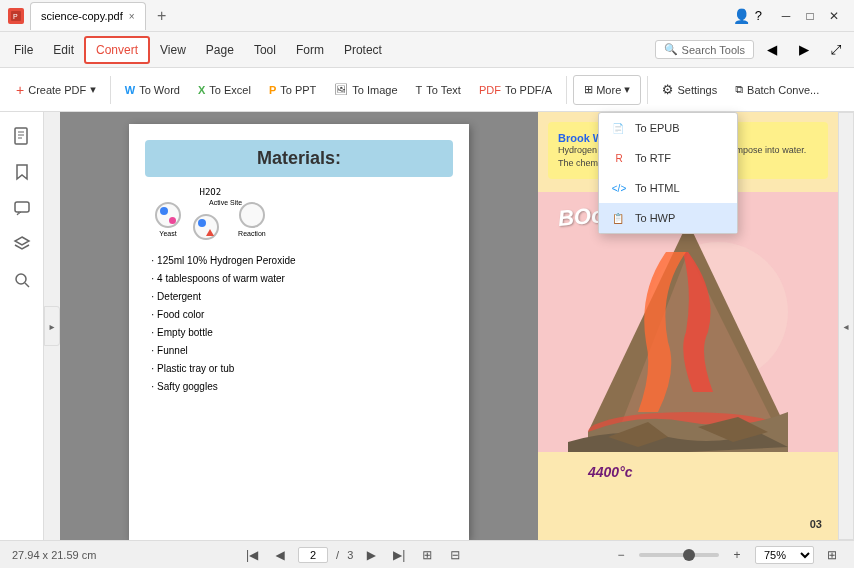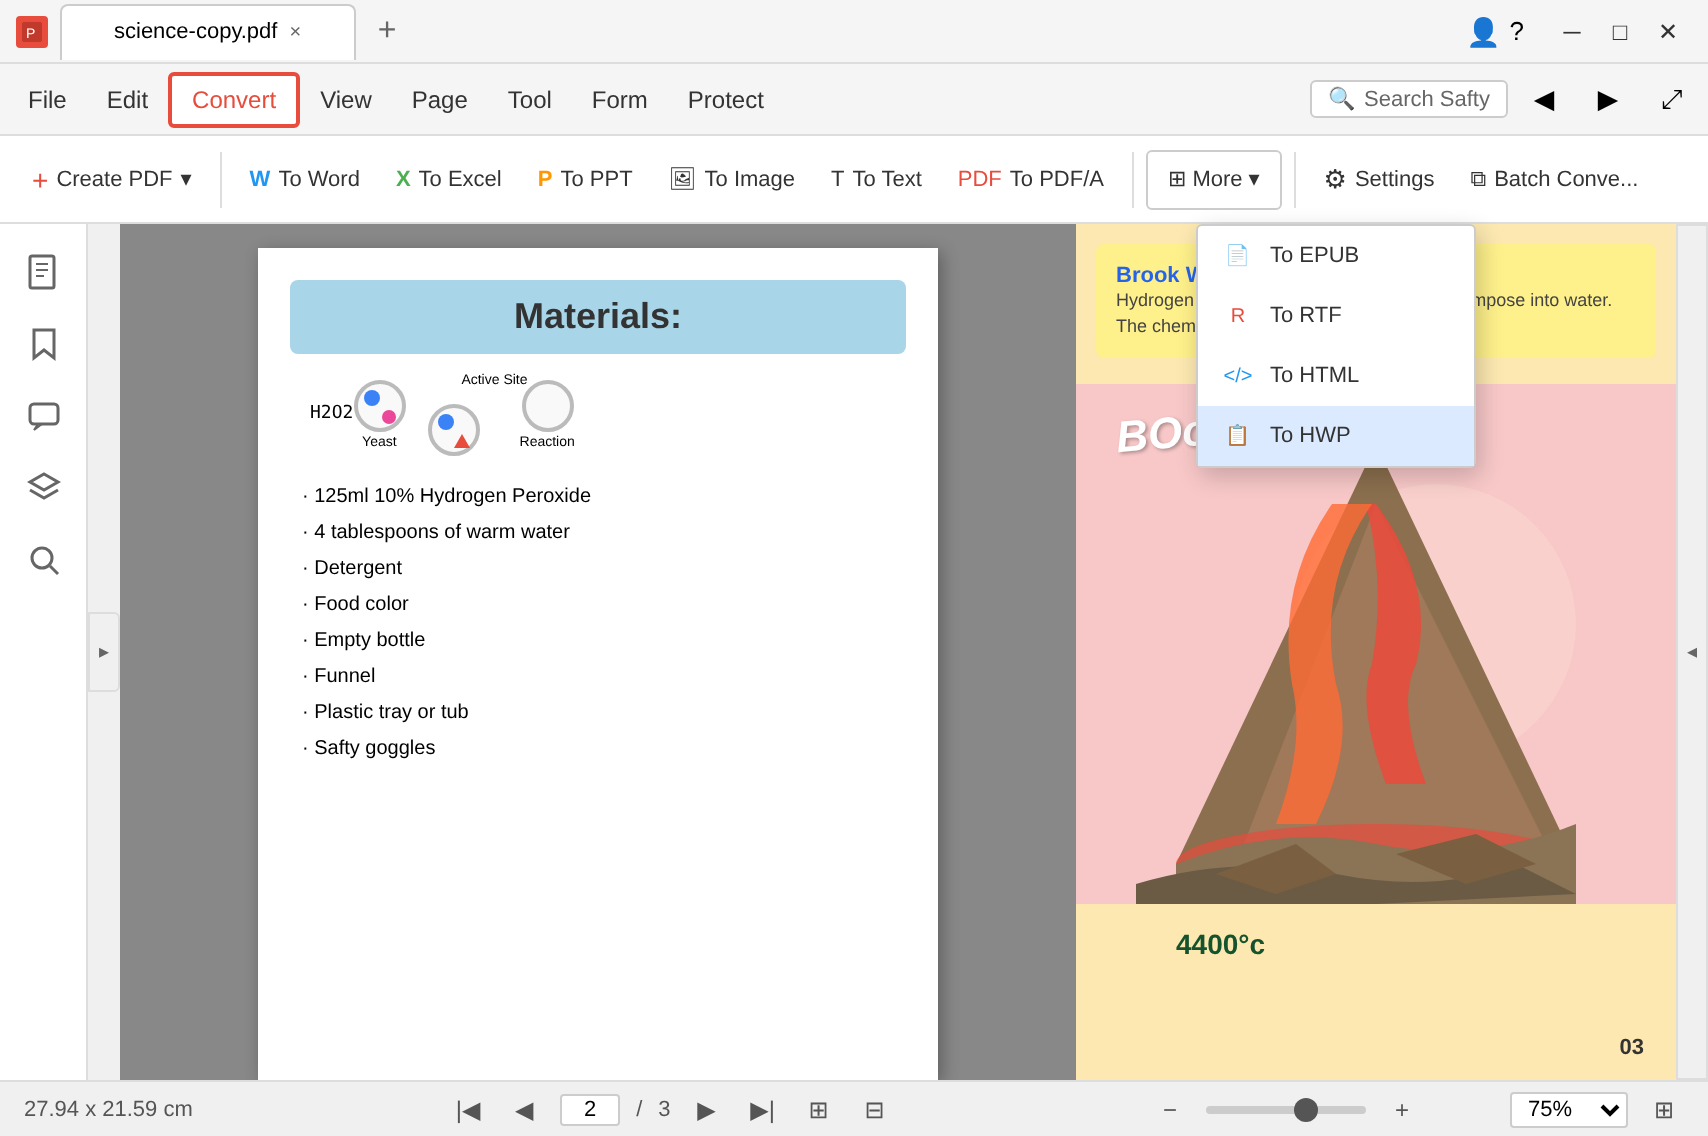--- a/index.html
+++ b/index.html
@@ -12,21 +12,21 @@
       display: flex;
       align-items: center;
       padding: 0 8px;
       border-bottom: 1px solid #ddd;
     }
     .title-bar-left { display: flex; align-items: center; gap: 6px; }
     .app-icon { width: 16px; height: 16px; background: #e74c3c; border-radius: 2px; display: flex; align-items: center; justify-content: center; }
     .tab-item {
       display: flex; align-items: center; gap: 6px;
       background: white; border: 1px solid #ccc; border-bottom: none;
-      padding: 4px 26px; border-radius: 4px 4px 0 0; font-size: 11px; height: 28px;
+      padding: 4px 10px; border-radius: 4px 4px 0 0; font-size: 11px; height: 28px;
     }
     .tab-close { cursor: pointer; color: #666; font-size: 10px; }
     .tab-add { width: 20px; height: 20px; border: none; background: none; font-size: 16px; cursor: pointer; color: #666; display: flex; align-items: center; justify-content: center; }
     .title-bar-right { margin-left: auto; display: flex; align-items: center; gap: 4px; }
     .title-btn { width: 24px; height: 20px; border: none; background: none; cursor: pointer; font-size: 12px; color: #333; display: flex; align-items: center; justify-content: center; }
     .window-controls { display: flex; align-items: center; }
 
     
     .menu-bar {
       height: 36px;
@@ -255,21 +255,20 @@
     }
     .zoom-thumb {
       width: 12px; height: 12px;
       background: #555; border-radius: 50%;
       position: absolute; top: -4px; left: 55%;
     }
     .zoom-select {
       border: 1px solid #ccc; border-radius: 2px;
       font-size: 11px; padding: 1px 4px;
       background: white;
-      margin-left: 36px;
     }
   </style>
 </head>
 <body>
 
 <div class="title-bar">
   <div class="title-bar-left">
     <div class="app-icon">
       <svg width="10" height="10" viewBox="0 0 10 10">
           <rect width="10" height="10" fill="#c0392b" rx="1"></rect>
@@ -298,21 +297,21 @@
   <span class="menu-item">Edit</span>
   <span class="menu-item active">Convert</span>
   <span class="menu-item">View</span>
   <span class="menu-item">Page</span>
   <span class="menu-item">Tool</span>
   <span class="menu-item">Form</span>
   <span class="menu-item">Protect</span>
   <div class="menu-right">
     <div class="search-tools">
       <span style="font-size:11px">🔍</span>
-      <span style="font-size:11px">Search Safty</span>
+      <span style="font-size:11px">Search Tools</span>
     </div>
     <button class="icon-btn">◀</button>
     <button class="icon-btn">▶</button>
     <button class="icon-btn">⤢</button>
   </div>
 </div>
 
 <div class="toolbar">
   <button class="tool-btn">
     <span class="icon">+</span>
@@ -420,21 +419,21 @@
     <div class="collapse-btn" style="position:relative;left:0;top:0;margin:auto 0;">▸</div>
   </div>
 
   <div class="pdf-area">
     <div class="pdf-page">
       <div class="page-content">
 
         <div class="materials-header">Materials:</div>
 
         <div class="diagram-area">
-          <div style="display:flex;flex-direction:row;align-items:center;font-size:8px;">
+          <div style="display:flex;flex-direction:column;align-items:center;font-size:8px;">
             <span style="font-family:monospace;font-size:9px;margin-bottom:2px">H2O2</span>
             <div style="display:flex;gap:8px;align-items:center;">
 
               <div style="display:flex;flex-direction:column;align-items:center;gap:2px;">
                 <div style="width:26px;height:26px;border-radius:50%;border:2px solid #bbb;background:#f9f9f9;display:flex;align-items:center;justify-content:center;position:relative;">
                   <span style="width:8px;height:8px;border-radius:50%;background:#3b82f6;display:block;position:absolute;top:3px;left:3px;"></span>
                   <span style="width:7px;height:7px;border-radius:50%;background:#ec4899;display:block;position:absolute;bottom:2px;right:3px;"></span>
                 </div>
                 <span style="font-size:7px">Yeast</span>
               </div>
@@ -502,21 +501,21 @@
         <path d="M30,250 Q80,235 130,245 Q180,255 220,240 L250,255 L50,265 L30,265z" fill="#6B5B45"></path>
 
         <path d="M140,30 Q135,10 145,5 Q150,15 155,5 Q165,10 160,30z" fill="#e74c3c"></path>
         <path d="M150,25 Q145,8 152,2 Q158,8 155,25z" fill="#FF6B35"></path>
 
         <path d="M70,245 L110,230 L130,245 L100,255z" fill="#7a6040"></path>
         <path d="M160,235 L200,225 L230,240 L195,250z" fill="#7a6040"></path>
       </svg>
 
       
-      <div style="position:absolute;bottom:40px;left:50px;font-size:14px;font-weight:bold;color:#14532d;">4400°c</div>
+      <div style="position:absolute;bottom:40px;left:50px;font-size:14px;font-weight:bold;color:#701a75;font-style:italic;">4400°c</div>
     </div>
 
     <div class="page-number" style="position:absolute;bottom:10px;right:16px;">03</div>
   </div>
 
   <div style="width:16px;background:#f0f0f0;border:1px solid #ddd;display:flex;align-items:center;justify-content:center;cursor:pointer;font-size:10px;color:#666;">◂</div>
 </div>
 
 <div class="status-bar">
   <span>27.94 x 21.59 cm</span>

